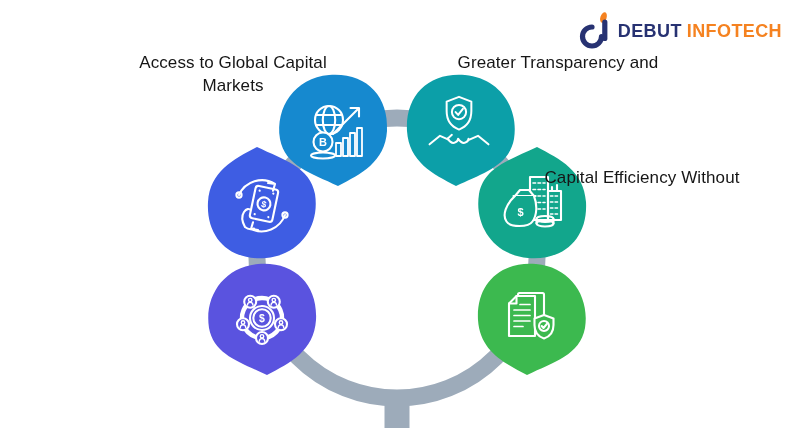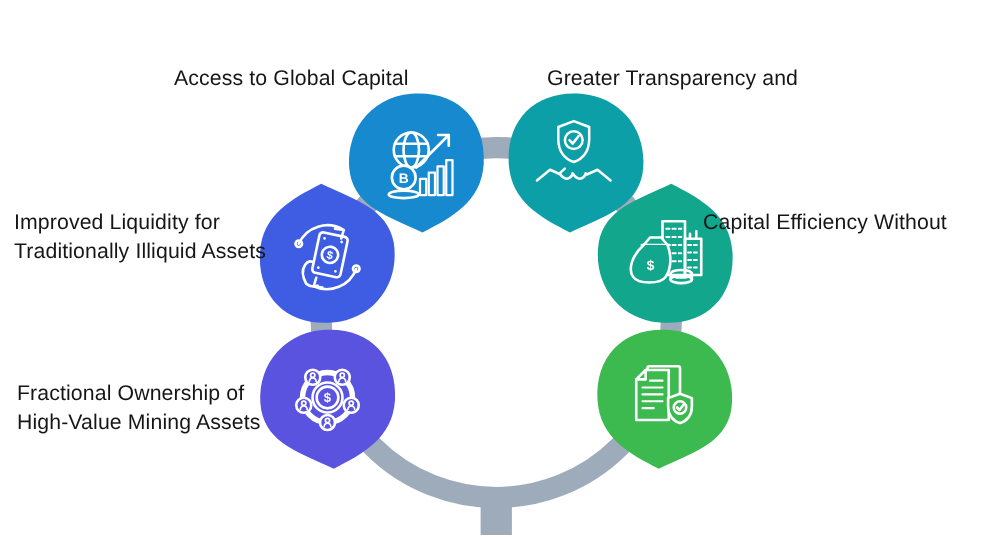--- a/index.html
+++ b/index.html
@@ -2,21 +2,21 @@
 <html><head>
 <meta charset="utf-8">
 <style>
   html,body{margin:0;padding:0;background:#fff;}
   .stage{
     position:relative;width:794px;height:431px;background:#ffffff;overflow:hidden;
     font-family:"Liberation Sans",sans-serif;
   }
   .scene{position:absolute;left:0;top:0;width:794px;height:431px;}
   .benefit-label{
-    position:absolute;text-align:left;font-size:17px;line-height:22.5px;
+    position:absolute;text-align:center;font-size:17px;line-height:22.5px;
     color:#161616;letter-spacing:.1px;transform:translateX(-50%);white-space:nowrap;
   }
   .logo{
     position:absolute;top:11px;right:12px;display:flex;align-items:center;gap:6px;
   }
   .logo-text{font-size:18px;font-weight:bold;letter-spacing:.4px;white-space:nowrap;}
   .brand-debut{color:#273272;}
   .brand-infotech{color:#F58220;margin-left:5px;}
   .icon-stroke{fill:none;stroke:#fff;stroke-width:2.1;stroke-linecap:round;stroke-linejoin:round;}
   .icon-symbol{fill:#fff;stroke:none;font-weight:bold;text-anchor:middle;font-family:"Liberation Sans",sans-serif;}
@@ -137,30 +137,33 @@
       <g transform="translate(13,7)">
         <path d="M0 -12 L9.5 -8.5 V-2 C9.5 5 6 9.5 0 11.5 C-6 9.5 -9.5 5 -9.5 -2 V-8.5 Z" fill="#3CB94F"></path>
         <circle cy="-1" r="5"></circle>
         <path d="M-2.3 -1 l1.8 2 l3.4 -4.2"></path>
       </g>
     </g>
   </svg>
 
   <div class="benefit-label" style="left:233px;top:52px">
     <div>Access to Global Capital</div>
+    <div>Markets</div>
   </div>
-  <div class="benefit-label" style="left:538px;top:52px">
+  <div class="benefit-label" style="left:558px;top:52px">
     <div>Greater Transparency and</div>
   </div>
-  <div class="benefit-label" style="left:112px;top:167px">
-    <div>Improved Liquidity for</div>
-    <div>Traditionally Illiquid Assets</div>
-  </div>
-  <div class="benefit-label" style="left:660px;top:167px">
+  <div class="benefit-label" style="left:642px;top:167px">
     <div>Capital Efficiency Without</div>
   </div>
-  <div class="benefit-label" style="left:111px;top:304px">
-    <div>Fractional Ownership of</div>
-    <div>High-Value Mining Assets</div>
+
+  <div class="logo">
+    <svg width="33" height="40" viewBox="0 0 33 40">
+      <ellipse cx="24.5" cy="6.5" rx="3.1" ry="5.4" transform="rotate(18 24.5 6.5)" fill="#F58220"></ellipse>
+      <g fill="none" stroke="#273272" stroke-width="5.2" stroke-linecap="round">
+        <path d="M13 16 A9.5 9.5 0 1 0 22.5 25.5"></path>
+        <path d="M25.8 11 V27.5"></path>
+      </g>
+    </svg>
+    <span class="logo-text"><span class="brand-debut">DEBUT</span><span class="brand-infotech">INFOTECH</span></span>
   </div>
-
 
 </div>
 
 </body></html>

